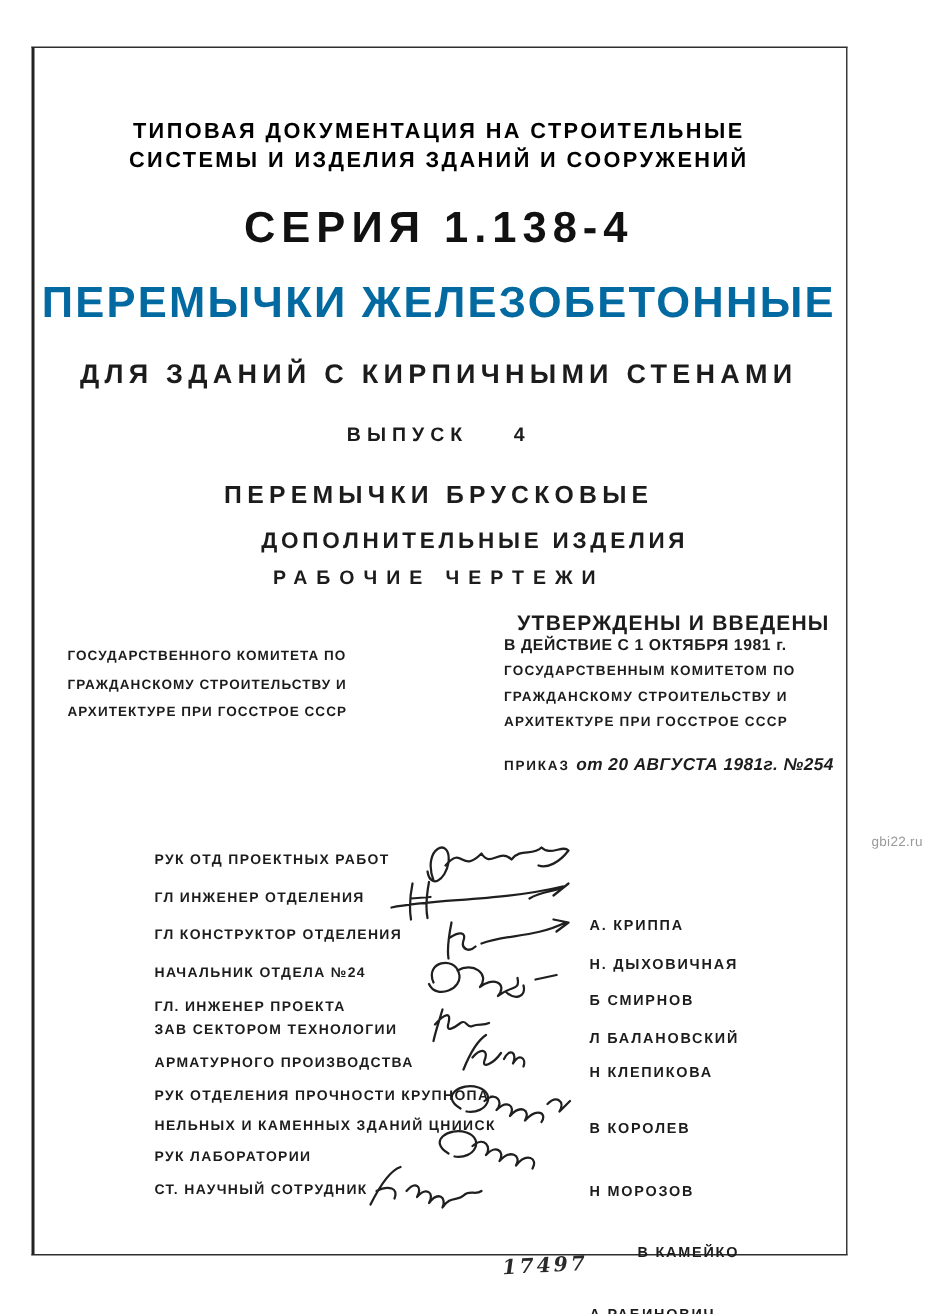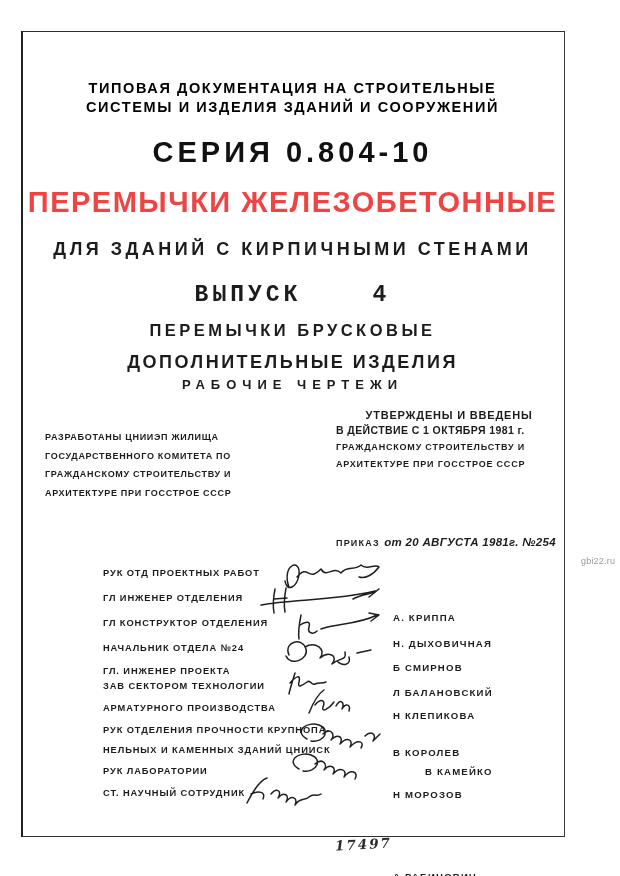--- a/index.html
+++ b/index.html
@@ -10,68 +10,68 @@
   }
   .abs{position:absolute;}
   .ctr{left:21px;width:543px;text-align:center;}
   .frame{
     left:21px;top:31px;width:541px;height:804px;
     border-top:1.5px solid #2e2e2e;border-right:1.5px solid #3a3a3a;
     border-left:2px solid #222;border-bottom:1.5px solid #2e2e2e;
   }
   .hdr{font-size:14.5px;font-weight:bold;letter-spacing:1.6px;color:#000000;}
   .series{font-size:29px;font-weight:bold;letter-spacing:4px;color:#111;}
-  .title{font-size:29px;font-weight:bold;letter-spacing:1.5px;color:#ef4444;}
+  .title{font-size:29px;font-weight:bold;letter-spacing:1.5px;color:#0369a1;}
   .subtitle{font-size:18px;font-weight:bold;letter-spacing:3.5px;}
-  .issue{font-size:23px;font-weight:bold;letter-spacing:4px;white-space:pre;font-family:Liberation Mono, monospace;}
+  .issue{font-size:13px;font-weight:bold;letter-spacing:4px;white-space:pre;}
   .sec1{font-size:16.5px;font-weight:bold;letter-spacing:3.5px;}
-  .sec2{font-size:18px;font-weight:bold;letter-spacing:2.5px;}
+  .sec2{font-size:15px;font-weight:bold;letter-spacing:2.5px;padding-left:24px;}
   .sec3{font-size:13px;font-weight:bold;letter-spacing:6px;}
   .devcol{left:45px;top:428px;width:255px;}
   .devcol div{font-size:9px;font-weight:bold;letter-spacing:0.7px;line-height:18.6px;white-space:nowrap;}
   .appcol{left:336px;top:409px;width:226px;}
-  .app-l0{font-size:11px;font-weight:bold;letter-spacing:0.8px;text-align:center;line-height:13px;}
+  .app-l0{font-size:14px;font-weight:bold;letter-spacing:0.8px;text-align:center;line-height:13px;}
   .app-l1{font-size:10.5px;font-weight:900;letter-spacing:0.4px;line-height:17px;white-space:nowrap;}
   .app-ln{font-size:9px;font-weight:bold;letter-spacing:0.8px;line-height:17.2px;white-space:nowrap;}
-  .order{left:336px;top:500px;width:230px;white-space:nowrap;margin-top:32px;}
+  .order{left:336px;top:500px;width:230px;white-space:nowrap;}
   .order .p1{font-size:9px;font-weight:bold;letter-spacing:1.2px;}
   .order .p2{font-size:11.5px;font-weight:800;letter-spacing:0.3px;font-style:italic;}
   .rolelabel{left:75px;font-size:9.3px;font-weight:bold;letter-spacing:0.9px;white-space:nowrap;padding-left:28px;}
   .signame{left:393px;font-size:9.6px;font-weight:bold;letter-spacing:1.2px;white-space:nowrap;margin-top:44px;}
   .watermark{left:581px;top:556px;font-size:9px;color:#9a9a9a;letter-spacing:0.2px;}
   .docnum{left:335px;top:836px;font-size:13.5px;font-style:italic;font-weight:bold;
           letter-spacing:2px;color:#2a2a2a;transform:rotate(-3deg);font-family:"DejaVu Serif",serif;}
   .sigsvg{left:233px;top:553px;width:180px;height:260px;}
   .sigsvg path{fill:none;stroke:#1f1f1f;stroke-width:1.5;stroke-linecap:round;stroke-linejoin:round;}
 </style>
 </head>
 <body>
 
 <div class="abs frame"></div>
 
 <div class="abs ctr hdr" style="top:80px;">ТИПОВАЯ ДОКУМЕНТАЦИЯ НА СТРОИТЕЛЬНЫЕ</div>
 <div class="abs ctr hdr" style="top:99px;">СИСТЕМЫ И ИЗДЕЛИЯ ЗДАНИЙ И СООРУЖЕНИЙ</div>
-<div class="abs ctr series" style="top:136px;">СЕРИЯ 0.804-10</div>
+<div class="abs ctr series" style="top:136px;">СЕРИЯ 1.138-4</div>
 <div class="abs ctr title" style="top:186px;">ПЕРЕМЫЧКИ ЖЕЛЕЗОБЕТОННЫЕ</div>
 <div class="abs ctr subtitle" style="top:239px;">ДЛЯ ЗДАНИЙ С КИРПИЧНЫМИ СТЕНАМИ</div>
 <div class="abs ctr issue" style="top:282px;">ВЫПУСК    4</div>
 <div class="abs ctr sec1" style="top:321px;">ПЕРЕМЫЧКИ БРУСКОВЫЕ</div>
 <div class="abs ctr sec2" style="top:352px;">ДОПОЛНИТЕЛЬНЫЕ ИЗДЕЛИЯ</div>
 <div class="abs ctr sec3" style="top:377px;">РАБОЧИЕ ЧЕРТЕЖИ</div>
 
 <div class="abs devcol">
-  <div>РАЗРАБОТАНЫ ЦНИИЭП ЖИЛИЩА</div>
   <div>ГОСУДАРСТВЕННОГО КОМИТЕТА ПО</div>
   <div>ГРАЖДАНСКОМУ СТРОИТЕЛЬСТВУ И</div>
   <div>АРХИТЕКТУРЕ ПРИ ГОССТРОЕ СССР</div>
 </div>
 
 <div class="abs appcol">
   <div class="app-l0">УТВЕРЖДЕНЫ И ВВЕДЕНЫ</div>
   <div class="app-l1">В ДЕЙСТВИЕ С 1 ОКТЯБРЯ 1981 г.</div>
+  <div class="app-ln">ГОСУДАРСТВЕННЫМ КОМИТЕТОМ ПО</div>
   <div class="app-ln">ГРАЖДАНСКОМУ СТРОИТЕЛЬСТВУ И</div>
   <div class="app-ln">АРХИТЕКТУРЕ ПРИ ГОССТРОЕ СССР</div>
 </div>
 <div class="abs order">
   <span class="p1">ПРИКАЗ</span>
   <span class="p2">от 20 АВГУСТА 1981г. №254</span>
 </div>
 
 <div class="abs rolelabel" style="top:568px;">РУК ОТД ПРОЕКТНЫХ РАБОТ</div>
 <div class="abs rolelabel" style="top:593px;">ГЛ ИНЖЕНЕР ОТДЕЛЕНИЯ</div>
@@ -85,21 +85,21 @@
 <div class="abs rolelabel" style="top:766px;">РУК ЛАБОРАТОРИИ</div>
 <div class="abs rolelabel" style="top:788px;">СТ. НАУЧНЫЙ СОТРУДНИК</div>
 
 <div class="abs signame" style="top:568px;">А. КРИППА</div>
 <div class="abs signame" style="top:594px;">Н. ДЫХОВИЧНАЯ</div>
 <div class="abs signame" style="top:618px;">Б СМИРНОВ</div>
 <div class="abs signame" style="top:643px;text-align:right;">Л БАЛАНОВСКИЙ</div>
 <div class="abs signame" style="top:666px;">Н КЛЕПИКОВА</div>
 <div class="abs signame" style="top:703px;">В КОРОЛЕВ</div>
 <div class="abs signame" style="top:745px;">Н МОРОЗОВ</div>
-<div class="abs signame" style="top:722px;padding-left:32px;">В КАМЕЙКО</div>
+<div class="abs signame" style="top:786px;padding-left:32px;">В КАМЕЙКО</div>
 <div class="abs signame" style="top:827px;text-decoration:underline;">А РАБИНОВИЧ</div>
 
 <svg class="abs sigsvg" viewBox="0 0 180 260">
   <path d="M56 34 C48 12 68 4 66 22 C64 34 54 40 52 28 M64 24 C76 10 74 30 88 16 C94 26 100 12 108 20 C114 12 122 18 128 12 C134 18 142 10 146 14 C140 22 132 26 126 24"></path>
   <path d="M42 36 C40 46 40 54 41 60 M53 35 C51 46 51 54 52 59 M28 52 C58 46 100 48 142 38 M41 46 L54 45 M120 46 C130 40 140 42 146 36 L136 44"></path>
   <path d="M68 62 C66 72 65 80 66 86 M67 72 C73 68 78 68 76 74 C74 80 80 82 84 78 M88 76 C104 70 124 72 144 62 M136 60 L146 62 L138 68"></path>
   <path d="M56 102 C50 88 70 84 73 96 C76 106 58 114 53 103 M72 94 C82 88 94 96 87 105 C95 98 106 102 99 111 C107 104 114 108 112 99 M104 108 C110 114 118 112 116 104 M124 100 L138 97"></path>
   <path d="M62 120 C59 130 57 136 56 141 M57 130 C63 123 68 121 66 129 C64 136 70 132 74 129 C78 126 78 133 82 131 C86 129 89 131 93 129"></path>
   <path d="M76 160 C80 150 85 141 91 137 M82 152 C88 145 93 147 90 154 C88 160 96 156 101 149 M103 153 C107 145 112 149 109 156 C113 149 118 152 116 158"></path>
   <path d="M74 186 C60 178 74 168 86 172 C98 176 92 190 78 188 M90 181 C98 174 103 182 98 187 C105 180 111 184 107 191 C114 183 121 187 117 194 C125 185 132 189 128 195 M132 183 C138 177 144 181 140 188 L147 181"></path>

